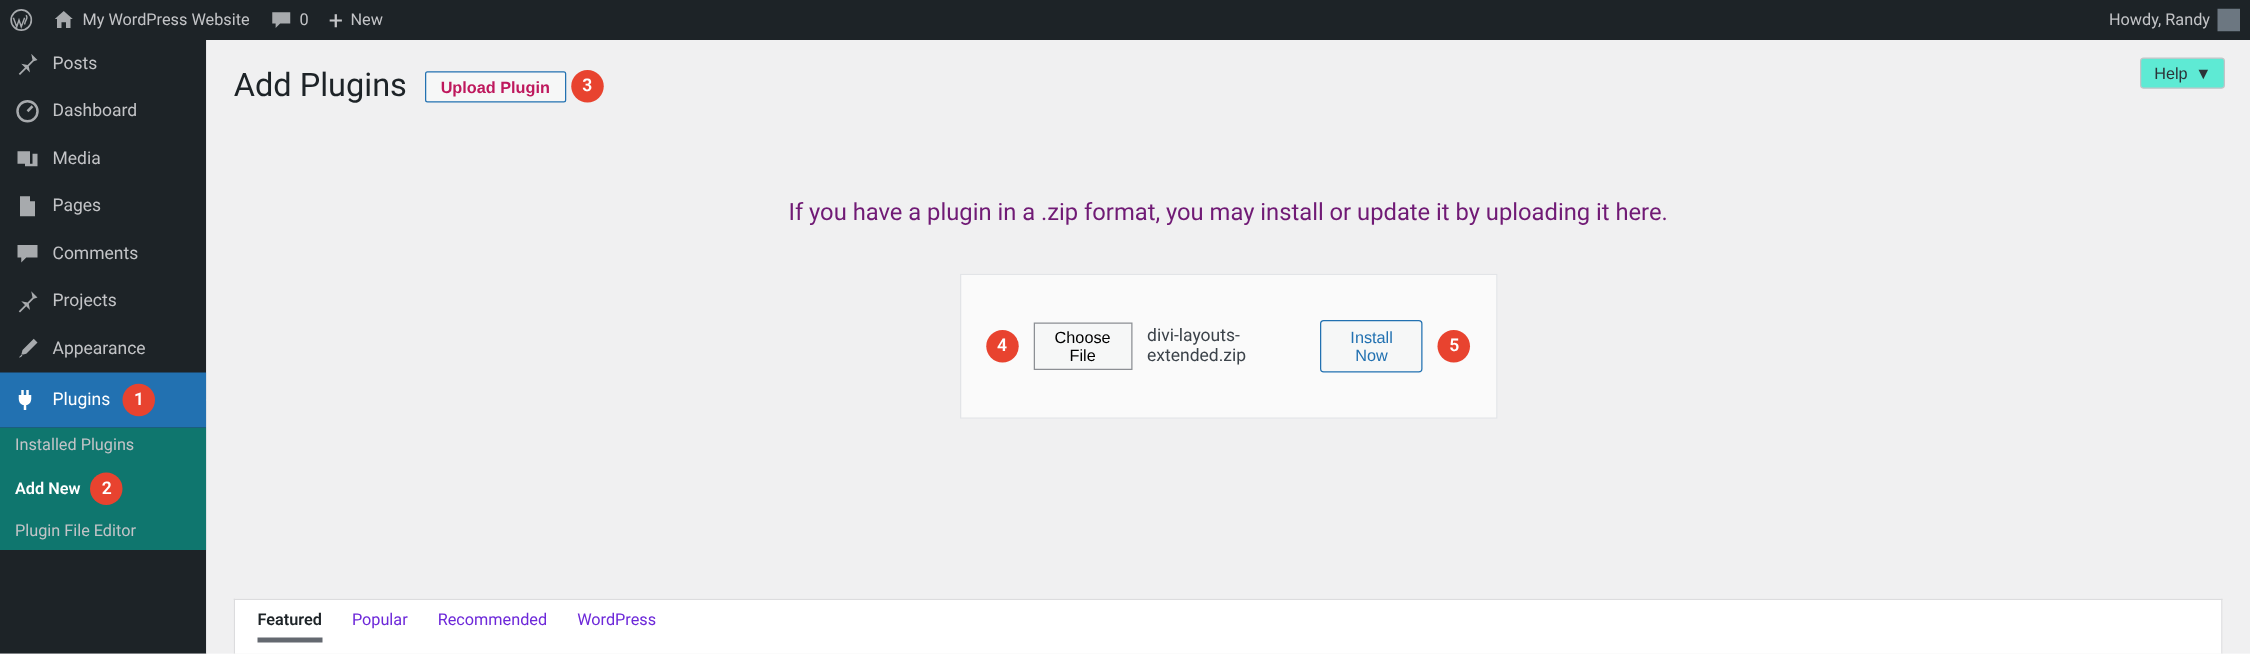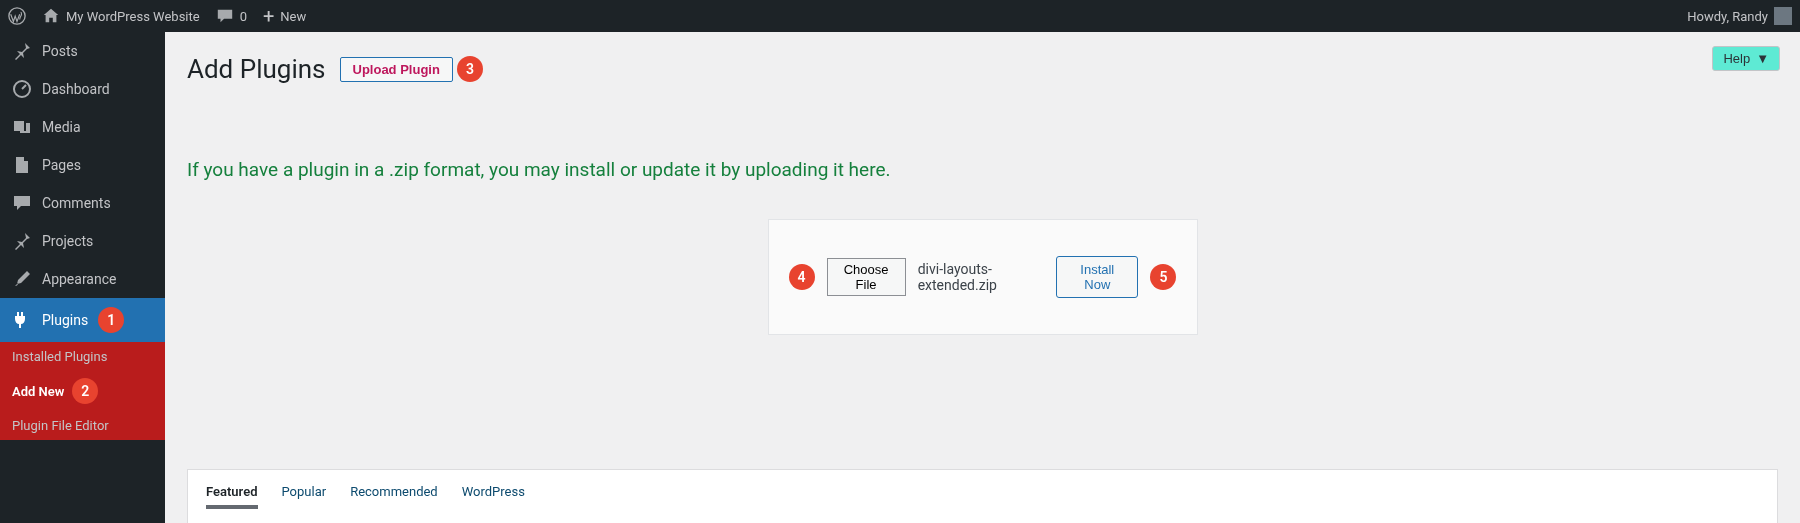--- a/index.html
+++ b/index.html
@@ -19,41 +19,41 @@
   
   .sidebar { width: 165px; background: #1d2327; color: #c3c4c7; display: flex; flex-direction: column; font-size: 14px; }
   .menu-item { display: flex; align-items: center; gap: 10px; padding: 9px 12px; cursor: pointer; position: relative; }
   .menu-item svg { width: 20px; height: 20px; fill: #a7aaad; }
   .menu-item.current { background: #2271b1; color: #fff; }
   .menu-item.current svg { fill: #fff; }
   .menu-item.current::after{
     content:""; position:absolute; right:-8px; top:50%; transform:translateY(-50%);
     border:8px solid transparent; border-right-color:#f0f0f1;
   }
-  .submenu { background: #b91c1c; }
+  .submenu { background: #0f766e; }
   .submenu .sub { padding: 7px 12px; font-size: 13px; color: #c3c4c7; cursor: pointer; display:flex; align-items:center; gap:8px; }
   .submenu .sub.current { color: #fff; font-weight: 600; }
 
   
   .main { flex: 1; background: #f0f0f1; position: relative; padding: 0 22px; }
   .help { position: absolute; top: 14px; right: 20px; }
   .help-btn { background: #5eead4; border: 1px solid #c3c4c7; border-radius: 3px; padding: 4px 10px; font-size: 13px; color: #2c3338; cursor: pointer; display:flex; align-items:center; gap:6px;}
   .page-head { display: flex; align-items: center; gap: 14px; padding-top: 22px; }
   .page-head h1 { font-size: 26px; font-weight: 400; color: #1d2327; }
   .upload-btn { border: 1px solid #2271b1; color: #be185d; background: #f6f7f7; padding: 4px 12px; font-size: 13px; border-radius: 2px; font-weight: 600; cursor: pointer; }
 
-  .upload-panel-text { font-size: 19px; color: #15803d; margin-top: 74px; }
+  .upload-panel-text { text-align: center; font-size: 19px; color: #701a75; margin-top: 74px; }
   .upload-box { width: 430px; margin: 38px auto 0; background: #fafafa; border: 1px solid #e2e4e7; padding: 36px 20px; display: flex; align-items: center; justify-content: center; gap: 12px; }
   .choose-file { border: 1px solid #8c8f94; background: #f6f7f7; padding: 3px 10px; font-size: 13px; cursor: pointer; }
   .file-name { font-size: 14px; color: #3c434a; }
   .install-btn { border: 1px solid #2271b1; color: #2271b1; background: #f6f7f7; padding: 5px 14px; font-size: 13px; border-radius: 3px; cursor: pointer; }
 
-  .filter-bar { position:absolute; bottom:0; left:22px; right:22px; height:54px; background:#fff; border:1px solid #dcdcde; border-bottom:none; display:flex; align-items:center; padding:0 18px; gap:24px; }
+  .filter-bar { position:absolute; bottom:0; left:22px; right:22px; height:44px; background:#fff; border:1px solid #dcdcde; border-bottom:none; display:flex; align-items:center; padding:0 18px; gap:24px; }
   .tabs { display:flex; gap:24px; }
-  .tab { font-size:13px; color:#0c4a6e; cursor:pointer; padding-bottom:6px; }
+  .tab { font-size:13px; color:#6d28d9; cursor:pointer; padding-bottom:6px; }
   .tab.active { color:#1d2327; font-weight:600; border-bottom:4px solid #646970; }
   .filter-right { margin-left:auto; display:flex; gap:8px; align-items:center; }
   .keyword { border:1px solid #8c8f94; background:#fff; padding:5px 10px; font-size:13px; border-radius:3px; cursor:pointer; display:flex; align-items:center; gap:4px;}
   .search { border:1px solid #8c8f94; border-radius:3px; padding:6px 10px; font-size:13px; width:290px; }
 
   
   .badge { width:26px; height:26px; border-radius:50%; background:#e8432f; color:#fff; font-size:14px; font-weight:600; display:flex; align-items:center; justify-content:center; flex-shrink:0; }
   .badge.inline { display:inline-flex; }
 </style>
 </head>

